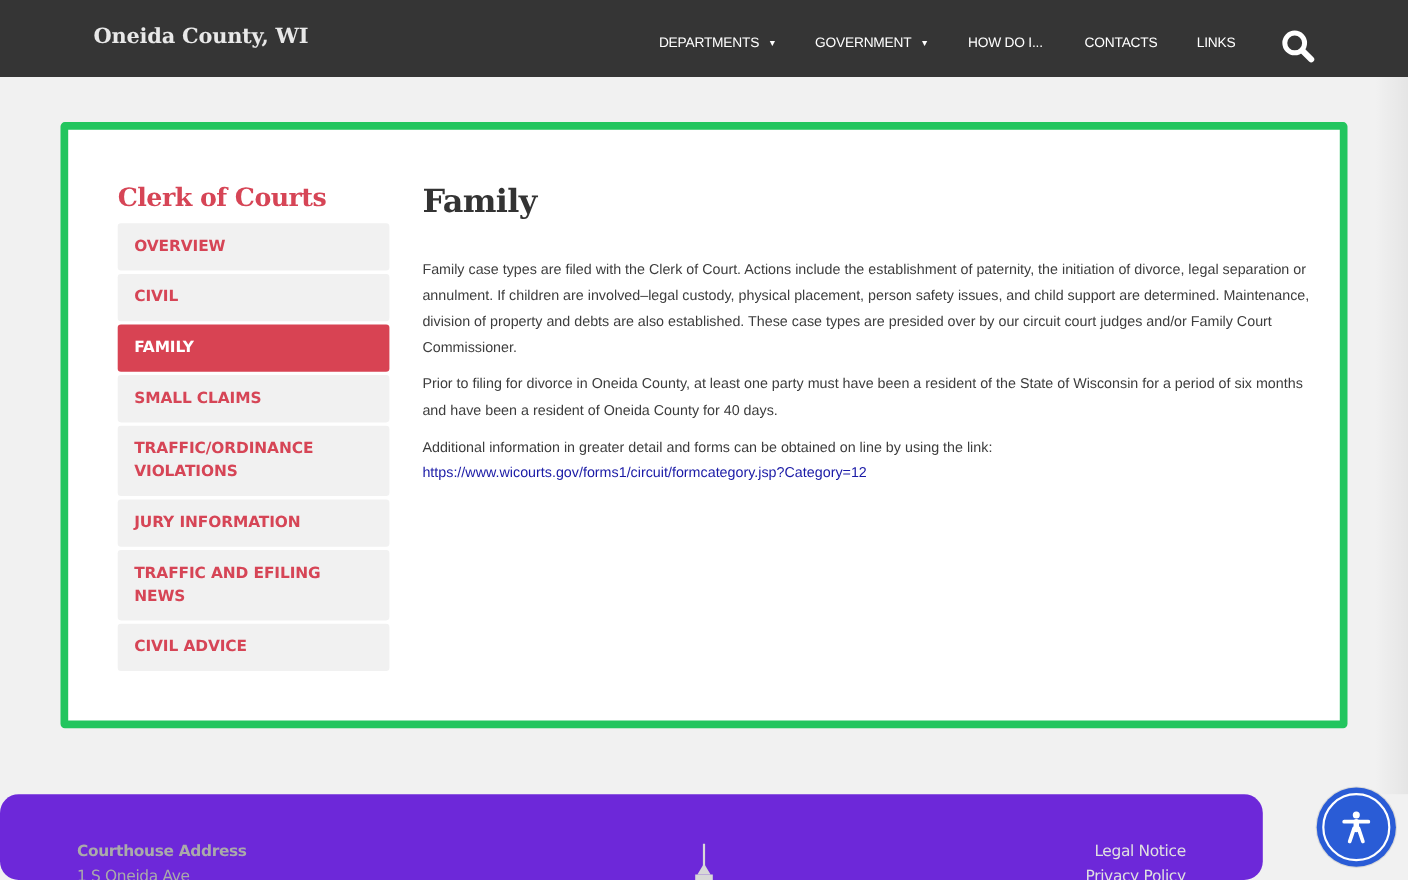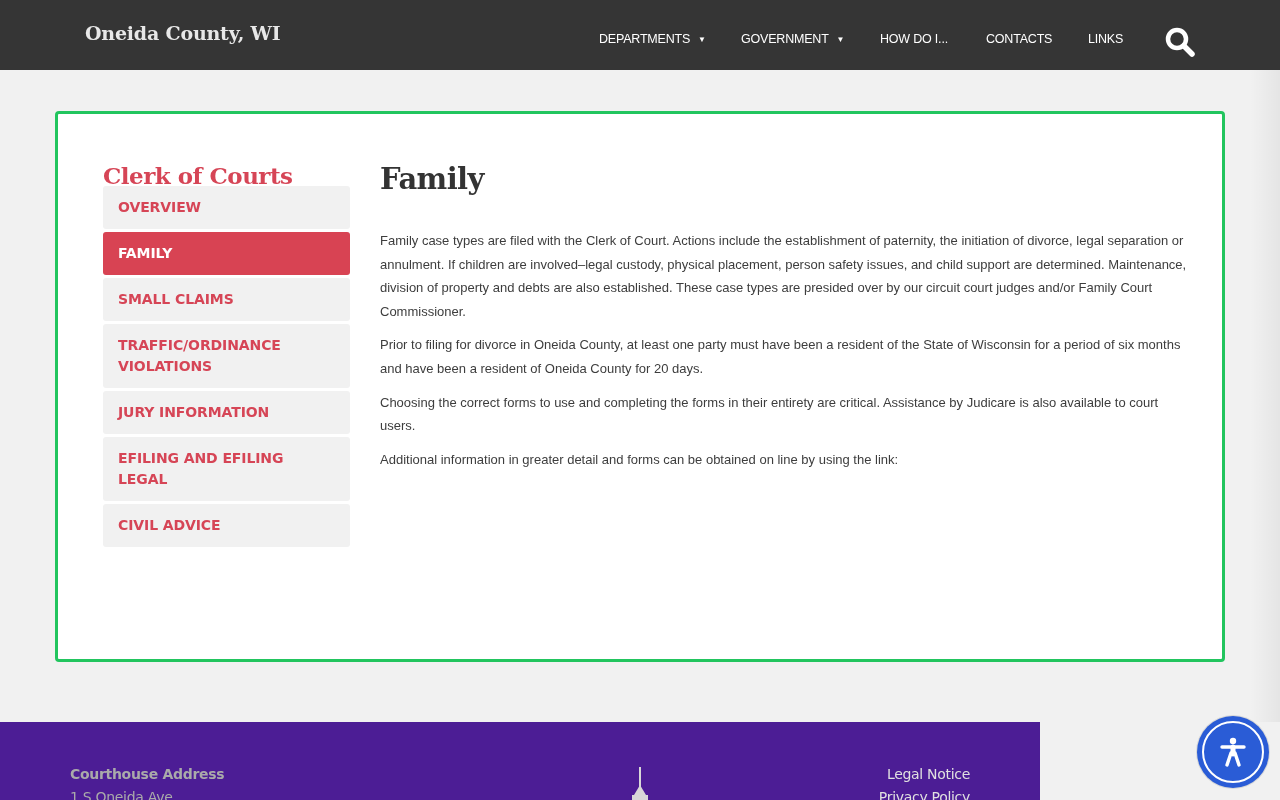--- a/index.html
+++ b/index.html
@@ -32,28 +32,28 @@
       color: #ffffff; font-size: 12.5px;
       font-family: "Liberation Sans", sans-serif;
       letter-spacing: -0.2px; white-space: nowrap; cursor: pointer;
     }
     .nav-caret { font-size: 8px; margin-left: 8px; position: relative; top: -1px; }
     .search-icon { position: absolute; left: 1163px; top: 25px; width: 34px; height: 34px; cursor: pointer; }
 
     
     .card {
       position: absolute; left: 55px; top: 111px; width: 1170px; height: 551px;
-      background: #ffffff; border: 3px solid #22c55e; border-radius: 4px;
+      background: #ffffff; border: 7px solid #22c55e; border-radius: 4px;
     }
     .side-title {
       position: absolute; left: 45px; top: 48px;
       font-family: "DejaVu Serif", serif; font-weight: bold;
       font-size: 23px; color: #d64556; letter-spacing: -0.5px;
     }
-    .side-nav { position: absolute; left: 45px; top: 72px; width: 247px; }
+    .side-nav { position: absolute; left: 45px; top: 85px; width: 247px; }
     .side-item {
       display: block; width: 247px; background: #f1f1f1;
       border-radius: 3px; margin-bottom: 3px;
       padding: 11px 15px 11px 15px;
       color: #d64556; font-weight: bold; font-size: 14px;
       font-family: "DejaVu Sans", sans-serif; letter-spacing: -0.1px;
       line-height: 21px; cursor: pointer; text-decoration: none;
     }
     .side-item.active { background: #d84353; color: #ffffff; }
 
@@ -64,22 +64,23 @@
       margin-bottom: 30px; line-height: 40px;
     }
     .para {
       font-family: "Liberation Sans", sans-serif; font-size: 13px;
       color: #3d3d3d; line-height: 23.6px; margin-bottom: 10px;
     }
     .link { color: #1a1aa6; text-decoration: none; cursor: pointer; }
 
     
     .footer {
-      position: absolute; left: 0; top: 722px; width: 1040px; height: 78px;
-      background: #4c1d95;
+      position: absolute; left: 0; top: 722px; width: 1148px; height: 78px;
+      background: #6d28d9;
+      border-radius: 17px;
     }
     .footer-heading {
       position: absolute; left: 70px; top: 44px;
       color: #aaaaaa; font-weight: bold; font-size: 14px;
       font-family: "DejaVu Sans", sans-serif; letter-spacing: -0.3px;
     }
     .footer-address {
       position: absolute; left: 70px; top: 67px;
       color: #aaaaaa; font-size: 14px;
       font-family: "DejaVu Sans", sans-serif; letter-spacing: -0.3px;
@@ -130,35 +131,36 @@
       <circle cx="14" cy="14" r="9" fill="none" stroke="#ffffff" stroke-width="4.5"></circle>
       <line x1="21" y1="21" x2="29" y2="29" stroke="#ffffff" stroke-width="5.5" stroke-linecap="round"></line>
     </svg>
   </div>
 </header>
 
 <main class="card">
   <h2 class="side-title">Clerk of Courts</h2>
   <nav class="side-nav">
     <a class="side-item">OVERVIEW</a>
+    <a class="side-item">CIVIL</a>
     <a class="side-item active">FAMILY</a>
     <a class="side-item">SMALL CLAIMS</a>
     <a class="side-item" style="">TRAFFIC/ORDINANCE VIOLATIONS</a>
     <a class="side-item">JURY INFORMATION</a>
-    <a class="side-item">EFILING AND EFILING LEGAL</a>
+    <a class="side-item">TRAFFIC AND EFILING NEWS</a>
     <a class="side-item">CIVIL ADVICE</a>
   </nav>
 
   <section class="content">
     <h1 class="page-title">Family</h1>
     <p class="para">Family case types are filed with the Clerk of Court. Actions include the establishment of paternity, the initiation of divorce, legal separation or annulment.  If children are involved–legal custody, physical placement, person safety issues, and child support are determined. Maintenance, division of property and debts are also established. These case types are presided over by our circuit court judges and/or Family Court Commissioner.</p>
-    <p class="para">Prior to filing for divorce in Oneida County, at least one party must have been a resident of the State of Wisconsin for a period of six months and have been a resident of Oneida County for 20 days.</p>
-    <p class="para">Choosing the correct forms to use and completing the forms in their entirety are critical. Assistance by Judicare is also available to court users.</p>
+    <p class="para">Prior to filing for divorce in Oneida County, at least one party must have been a resident of the State of Wisconsin for a period of six months and have been a resident of Oneida County for 40 days.</p>
     <p class="para">
       <span>Additional information in greater detail and forms can be obtained on line by using the link:</span><br>
+      <a class="link">https://www.wicourts.gov/forms1/circuit/formcategory.jsp?Category=12</a>
     </p>
   </section>
 </main>
 
 <div class="edge-shade"></div>
 
 <footer class="footer">
   <div class="footer-heading">Courthouse Address</div>
   <div class="footer-address">1 S Oneida Ave</div>
   <div class="courthouse-logo">

